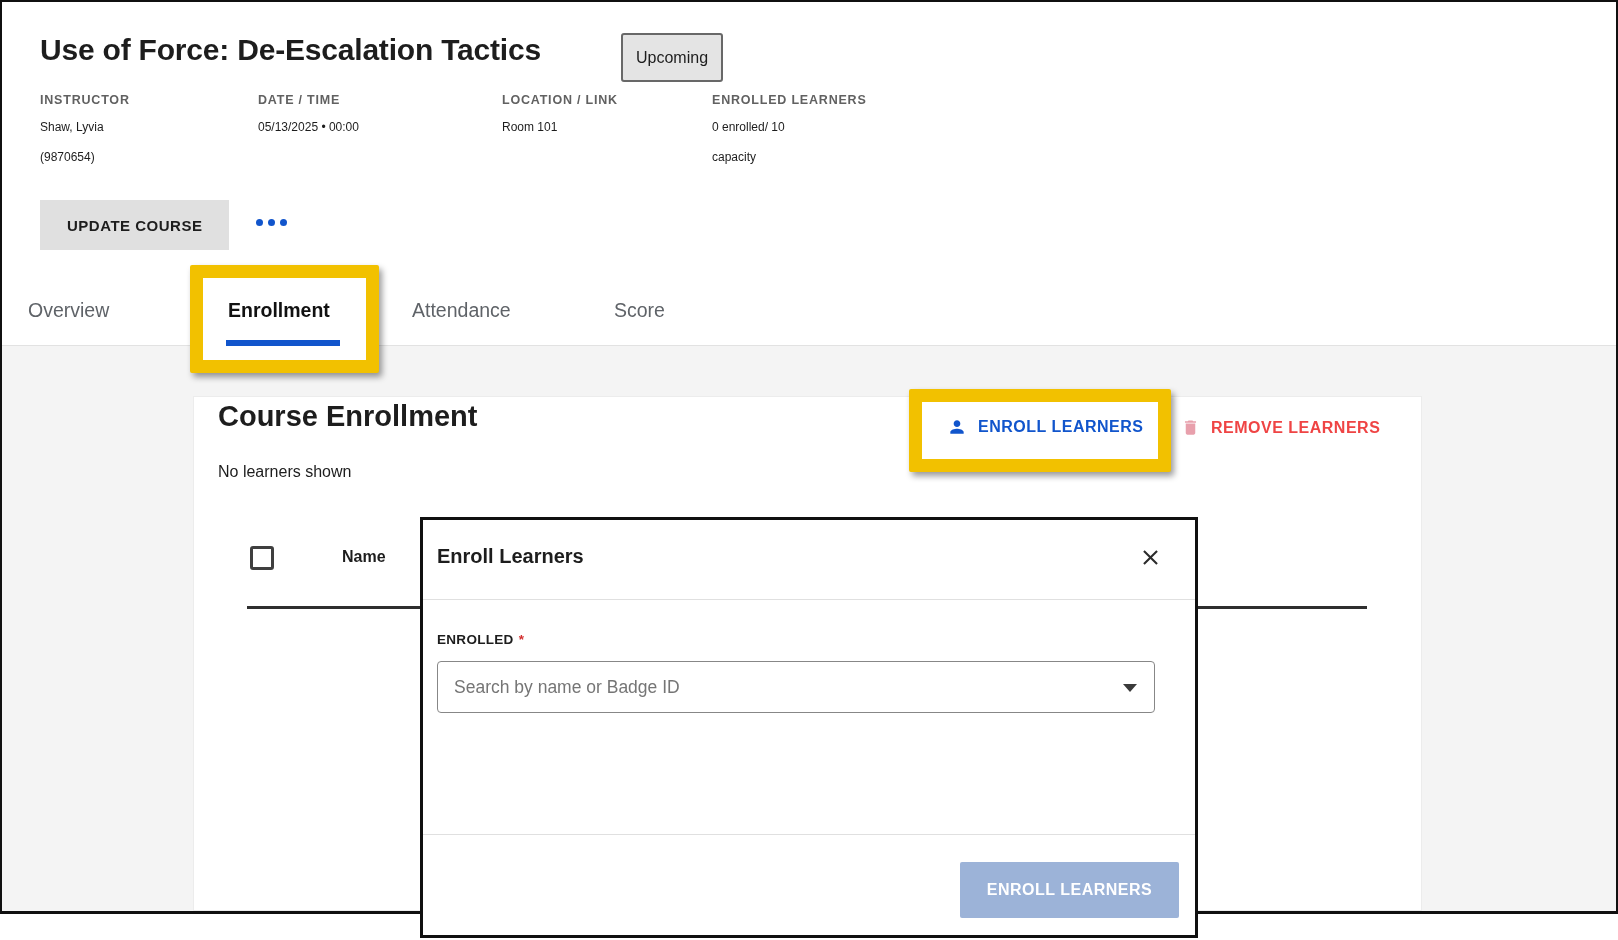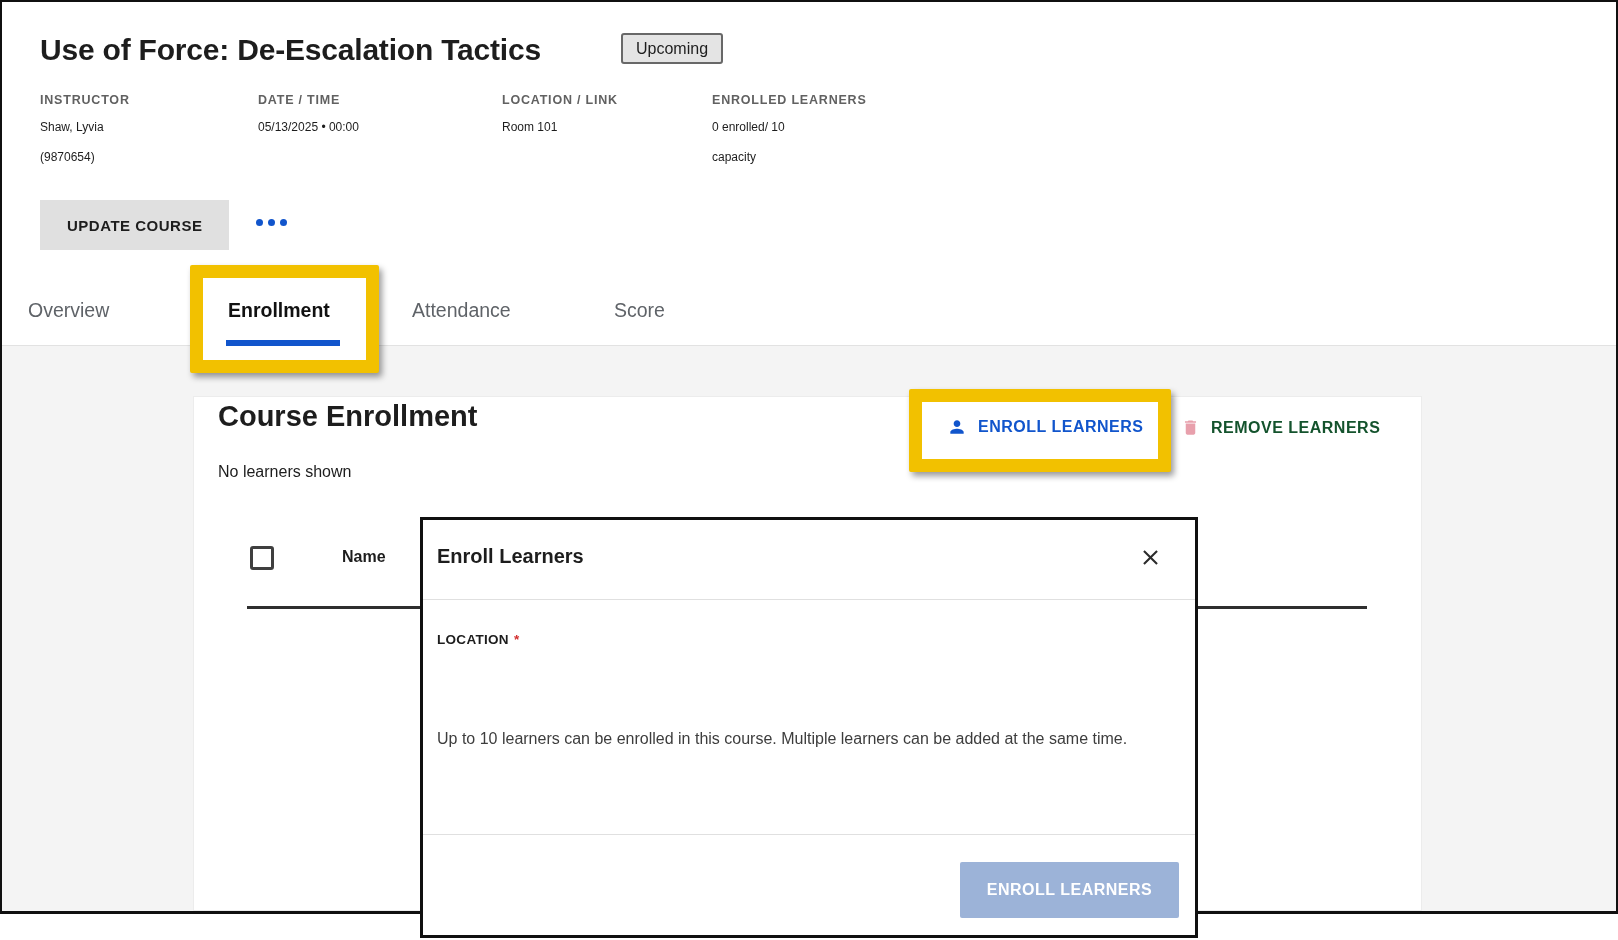--- a/index.html
+++ b/index.html
@@ -7,21 +7,21 @@
               font-family:"Liberation Sans","DejaVu Sans",sans-serif; color:#1d1d1d; }
   body { position:relative; }
   .abs { position:absolute; }
 
   
   .frame { left:0; top:0; width:1618px; height:914px; border:2px solid #101010;
            border-bottom-width:3px; z-index:8; pointer-events:none; }
 
   
   .page-title { left:40px; top:33px; font-size:30px; font-weight:700; letter-spacing:-0.2px; }
-  .status-badge { left:621px; top:33px; height:31px; padding:0 13px; display:flex; align-items:center;
+  .status-badge { left:621px; top:33px; height:49px; padding:0 13px; display:flex; align-items:center;
                   background:#e4e4e4; border:2px solid #686868; border-radius:3px; font-size:16px; }
   .info-col { top:93px; }
   .info-label { font-size:12.5px; font-weight:700; color:#616161; letter-spacing:0.8px; }
   .info-val { margin-top:5px; font-size:12px; line-height:30px; }
   .update-btn { left:40px; top:200px; height:50px; padding:0 27px; display:flex; align-items:center;
                 background:#e0e0e0; border:none; border-radius:0; font-size:15px; font-weight:700;
                 letter-spacing:0.5px; color:#1d1d1d; cursor:pointer;
                 font-family:"Liberation Sans",sans-serif; }
   .more-btn { left:250px; top:213px; display:flex; gap:5px; padding:6px; cursor:pointer; }
   .more-btn i { width:7px; height:7px; border-radius:50%; background:#1155CC; display:block; }
@@ -41,21 +41,21 @@
   .checkbox { left:250px; top:546px; width:24px; height:24px; border:3px solid #3f3f3f;
               border-radius:3px; background:#fff; cursor:pointer; z-index:2; }
   .col-name { left:342px; top:548px; font-size:16px; font-weight:700; z-index:2; }
   .table-underline { left:247px; top:606px; width:1120px; height:3px; background:#2f2f2f; z-index:2; }
 
   
   .link-btn { display:flex; align-items:center; gap:11px; font-size:16px; font-weight:600;
               letter-spacing:0.5px; cursor:pointer; background:none; border:none;
               font-family:"Liberation Sans",sans-serif; }
   .enroll-link { left:947px; top:417px; color:#1155CC; z-index:6; }
-  .remove-link { left:1181px; top:417px; color:#14532d; cursor:default; z-index:2; }
+  .remove-link { left:1181px; top:417px; color:#ef4444; cursor:default; z-index:2; }
 
   
   .hl-box { border:13px solid #F2C100; background:#fff; border-radius:2px;
             box-shadow:3px 4px 6px rgba(0,0,0,0.4); z-index:5; pointer-events:none; }
   .hl-tab { left:190px; top:265px; width:189px; height:108px; }
   .hl-enroll { left:909px; top:389px; width:262px; height:83px; }
 
   
   .modal { left:420px; top:517px; width:778px; height:421px; background:#fff;
            border:3px solid #101010; z-index:10; }
@@ -158,23 +158,30 @@
   <button class="abs modal-close">
     <span>
       <svg width="25" height="25" viewBox="0 0 24 24" fill="#2b2b2b">
           <path d="M19 6.41 17.59 5 12 10.59 6.41 5 5 6.41 10.59 12 5 17.59 6.41 19 12 13.41 17.59 19 19 17.59 13.41 12z"></path>
         </svg>
     </span>
   </button>
   <div class="abs modal-hdiv"></div>
 
   <div class="abs field-label">
-    <span>LOCATION</span><span class="req">*</span>
+    <span>ENROLLED</span><span class="req">*</span>
   </div>
 
+  <div class="abs search-box">
+    <input class="search-input" type="text" value="" placeholder="Search by name or Badge ID" style="">
+    <span class="caret">
+      <svg width="14" height="8" viewBox="0 0 14 8" fill="#3a3a3a">
+          <path d="M0 0h14L7 8z"></path>
+        </svg>
+    </span>
+  </div>
 
-  <div class="abs helper">Up to 10 learners can be enrolled in this course. Multiple learners can be added at the same time.</div>
 
   <div class="abs modal-fdiv"></div>
   <button class="abs modal-submit" disabled="">ENROLL LEARNERS</button>
 </div>
 
 <div class="abs frame"></div>
 
 </body></html>

